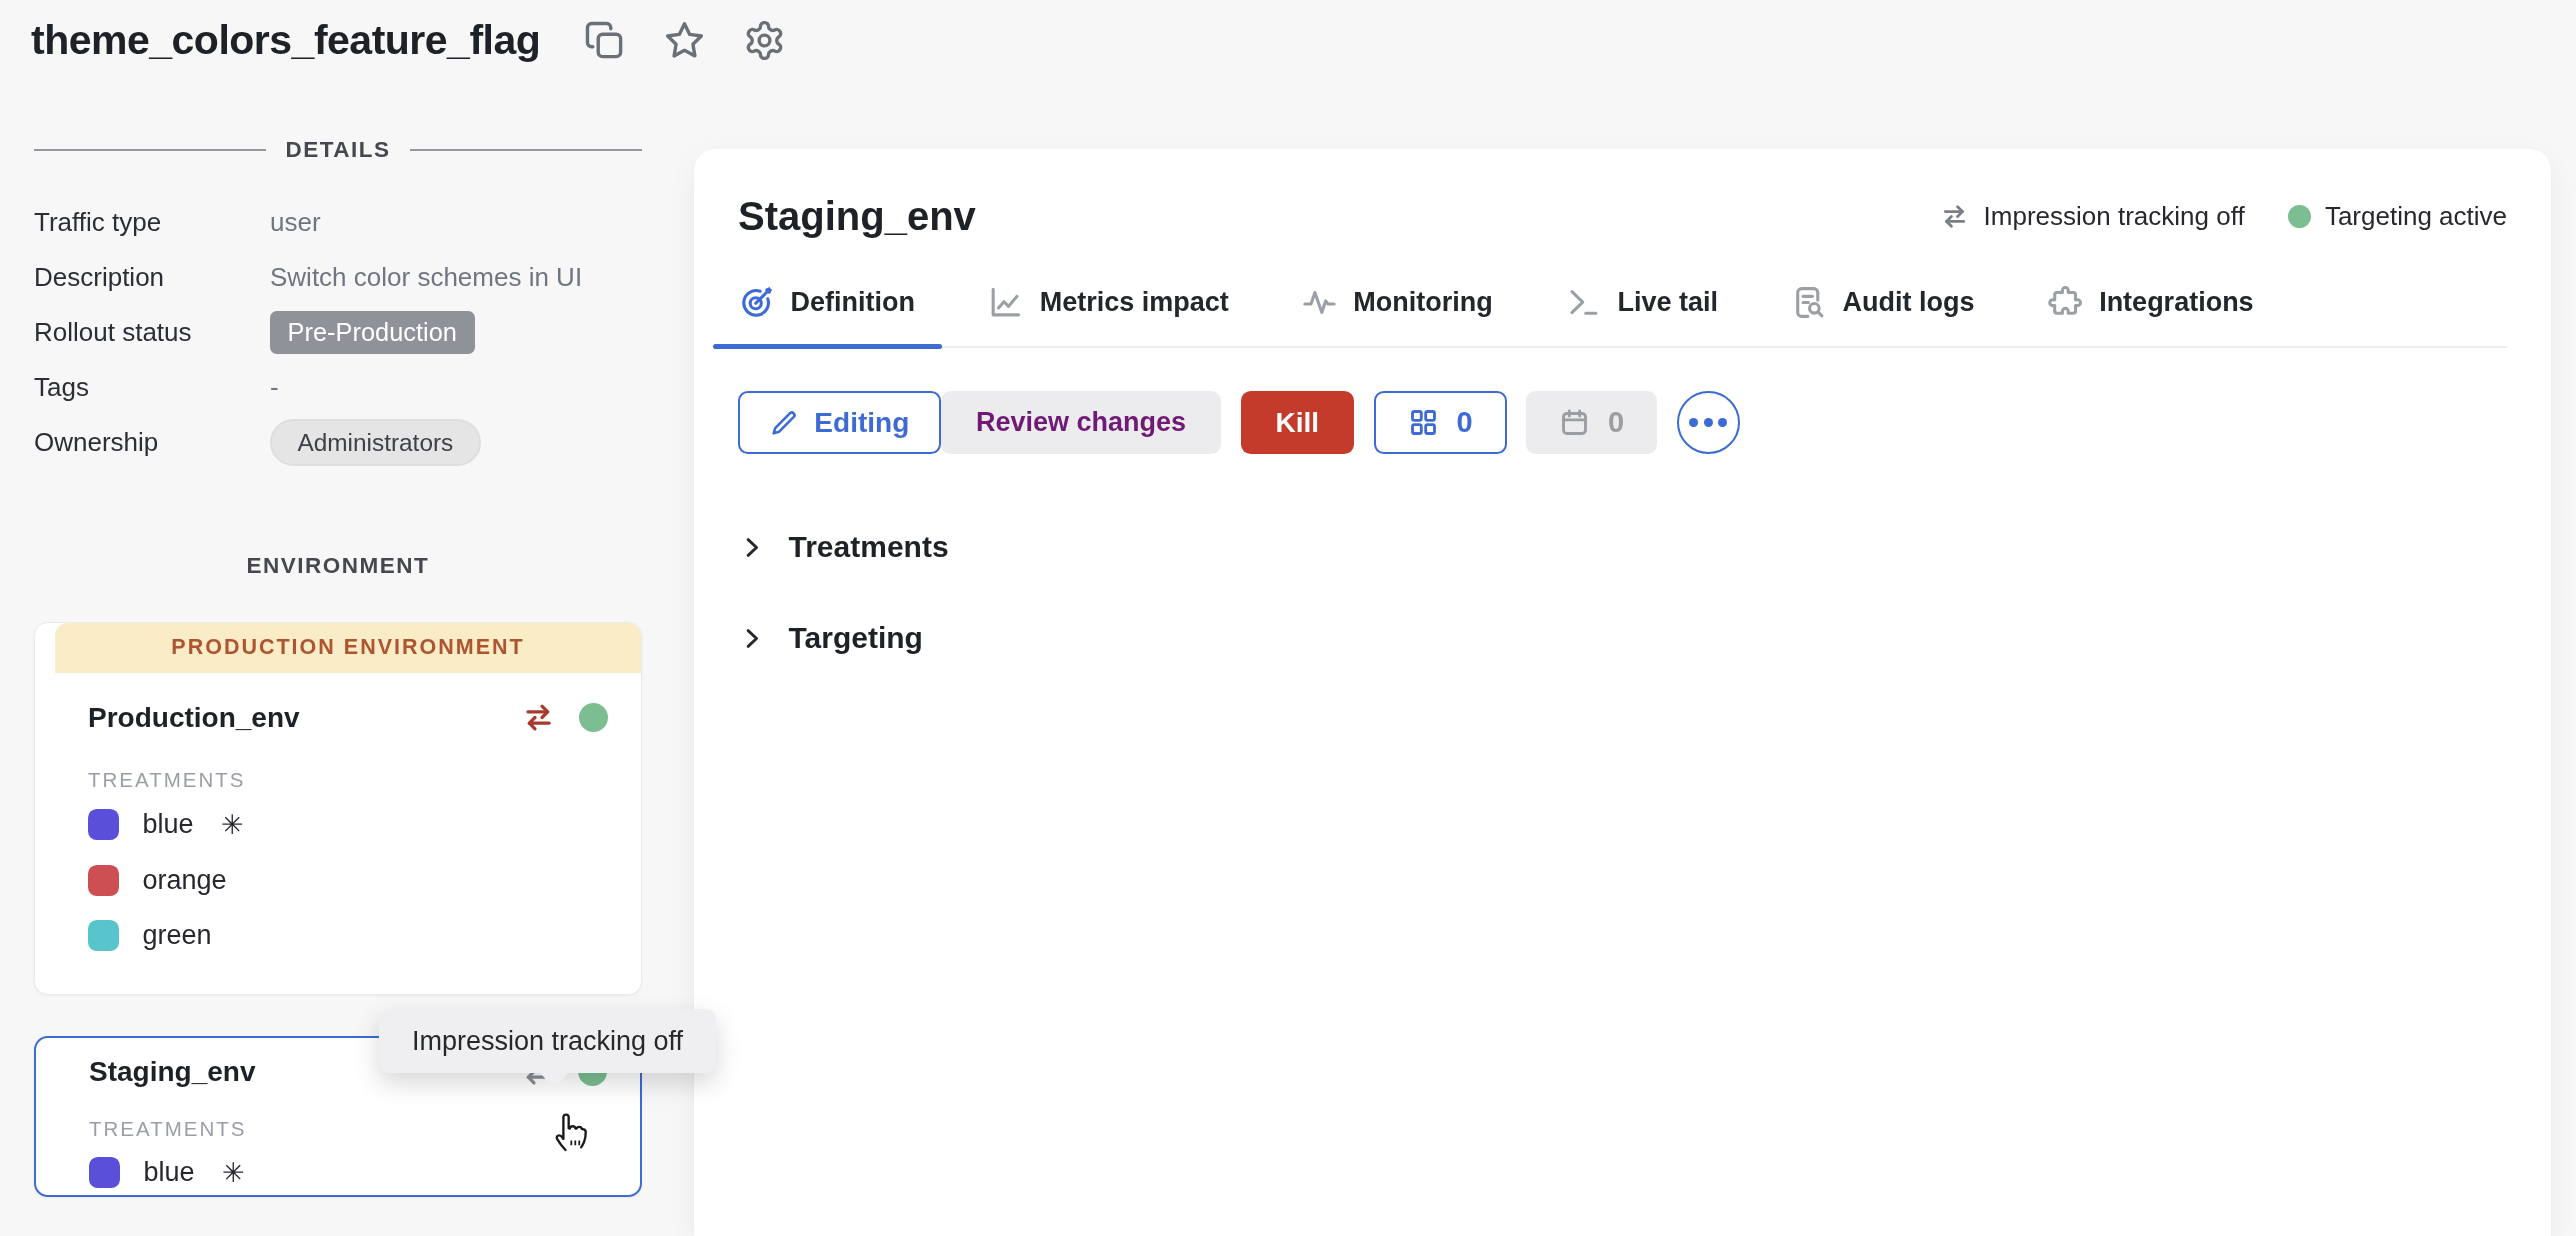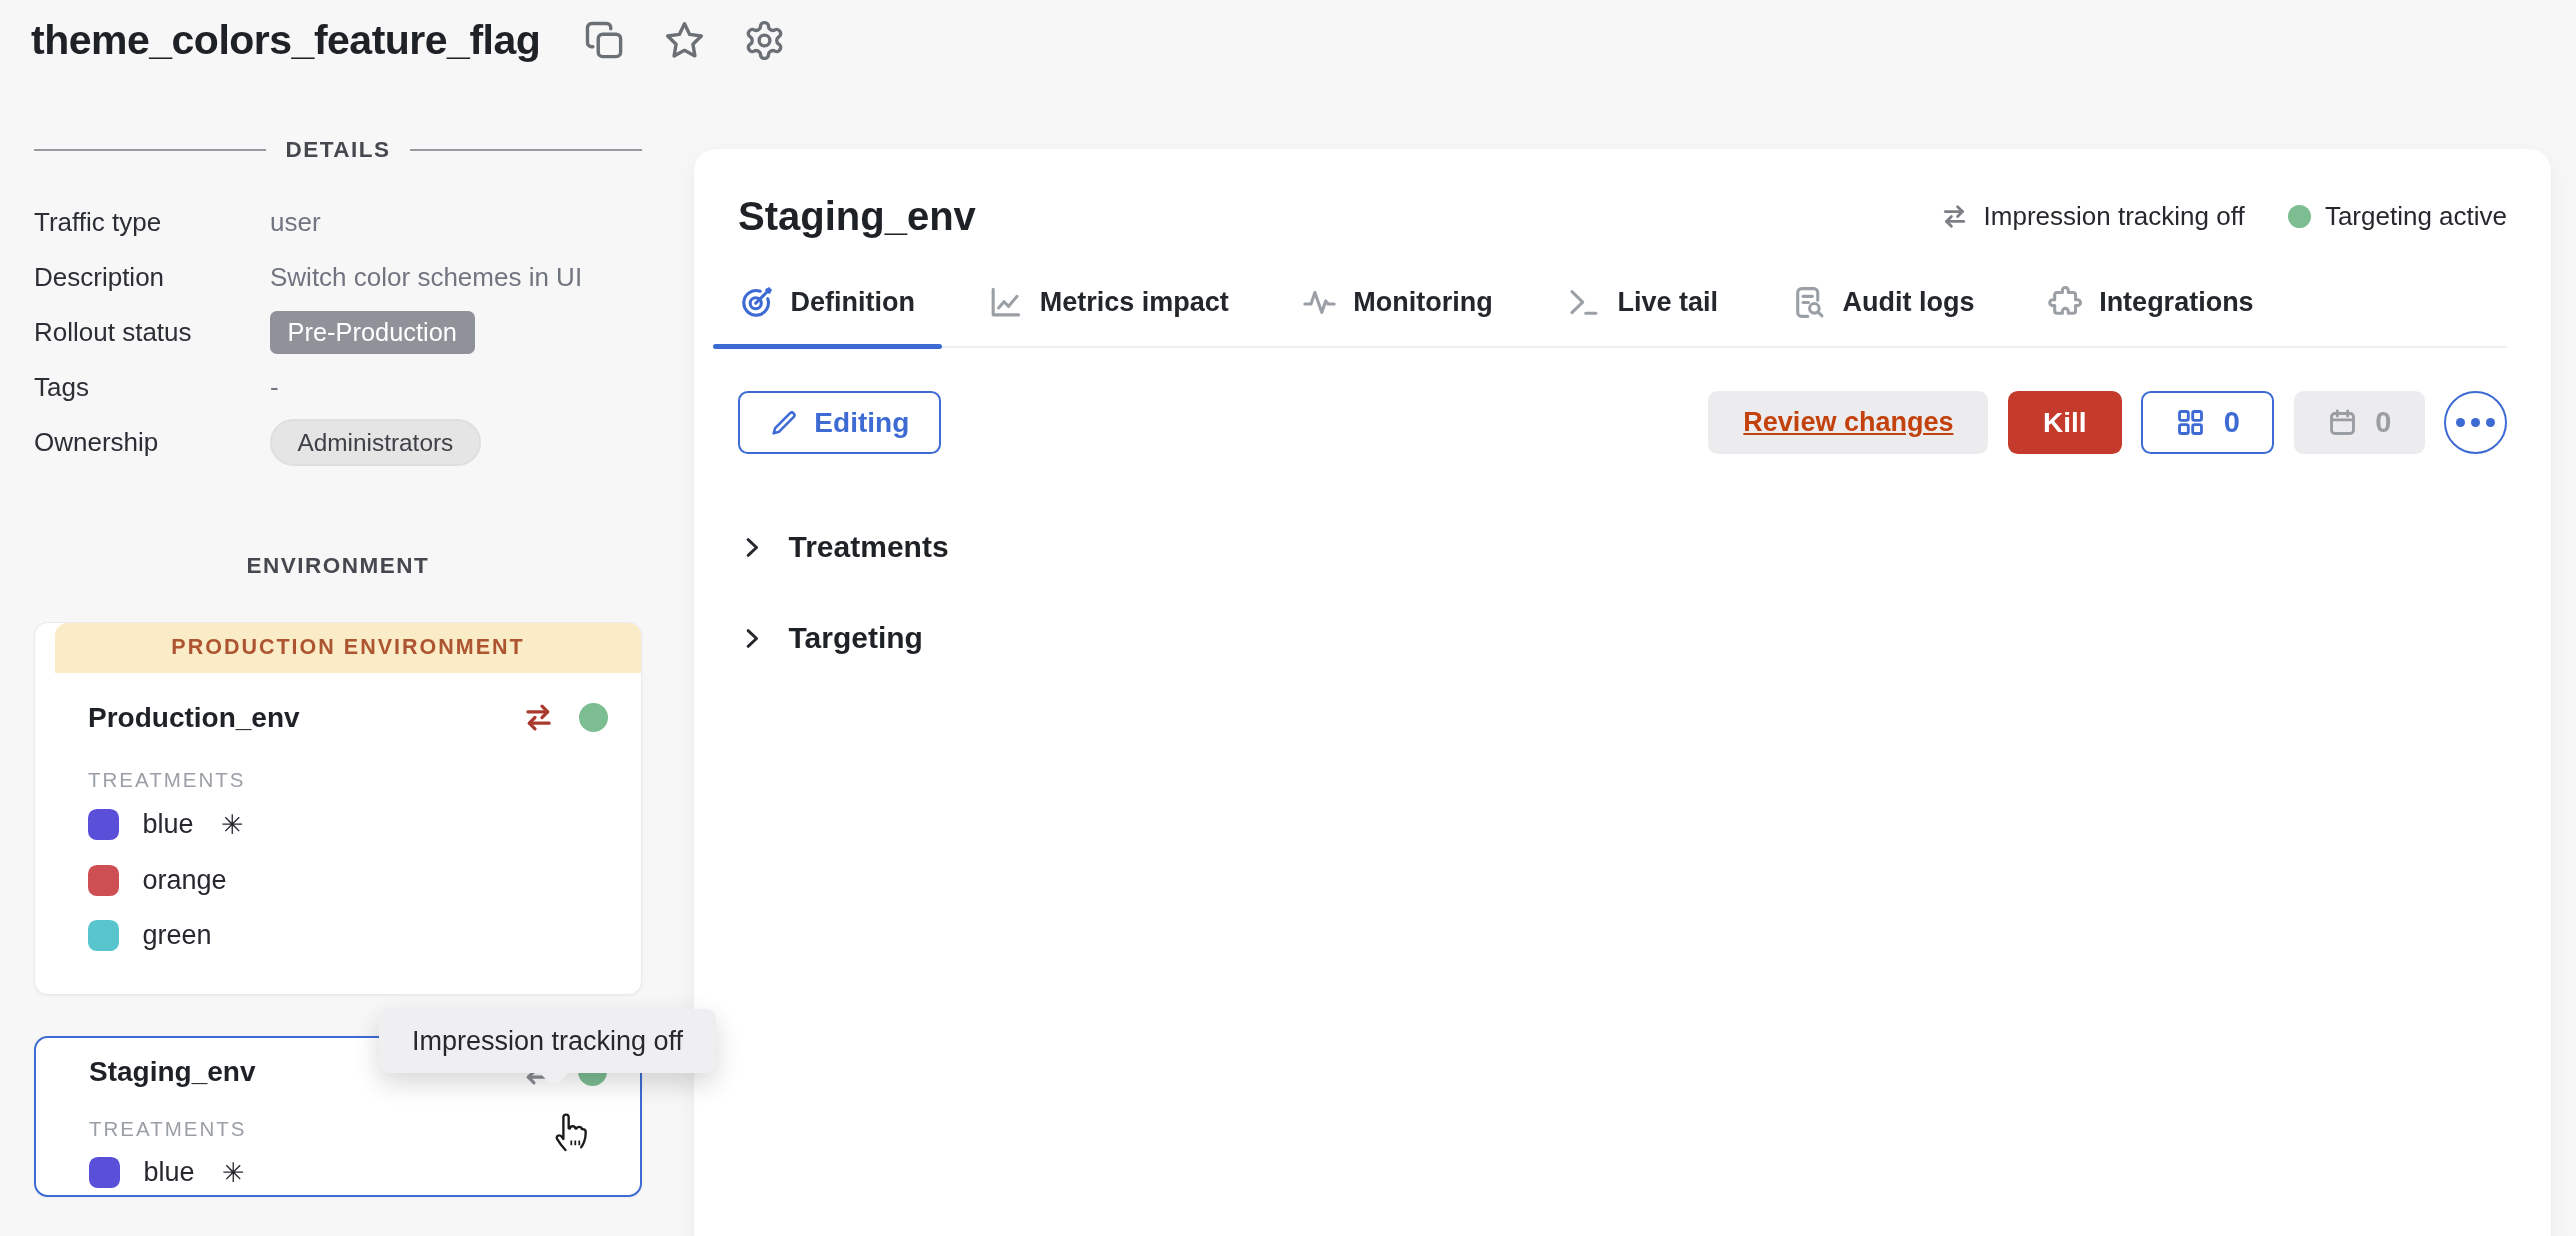--- a/index.html
+++ b/index.html
@@ -97,26 +97,26 @@
   .tabs-row { display:flex; gap:72px; margin-top:45px; border-bottom:2.9px solid #eceef0; }
   .tab { position:relative; display:flex; align-items:center; gap:15.6px; padding-bottom:25.4px; cursor:pointer; }
   .tab-icon { width:37px; height:37px; color:#9aa0a6; }
   .tab-label { font-size:27px; font-weight:700; color:#23262b; }
   .tab.active .tab-icon { color:#3d6bd3; }
   .tab.active::after {
     content:""; position:absolute; left:-25.4px; right:-27px; bottom:-2.9px;
     height:4.9px; background:#3d6bd3; border-radius:2.9px;
   }
 
-  .toolbar { margin-top:43px; display:flex; align-items:center; justify-content:space-between; }
+  .toolbar { margin-top:43px; display:flex; align-items:center; justify-content:flex-start; }
   .btn { display:flex; align-items:center; justify-content:center; height:63px; border-radius:9.8px; cursor:pointer; font-weight:700; }
   .btn-editing { width:203px; gap:15.6px; background:#fff; border:2.4px solid #3d6bd3; color:#3d6bd3; font-size:28px; }
   .btn-editing svg { width:29px; height:29px; }
   .toolbar-right { display:flex; align-items:center; gap:19.5px; }
-  .btn-review { padding:0 35px; background:#ececee; color:#c2410c; font-size:27px;text-decoration:underline; }
+  .btn-review { padding:0 35px; background:#ececee; color:#701a75; font-size:27px; }
   .btn-kill { padding:0 35px; background:#c53b2b; color:#fff; font-size:28px; }
   .btn-grid { width:133px; gap:17.6px; background:#fff; border:2px solid #3d6bd3; color:#3d6bd3; font-size:29px; }
   .btn-grid svg { width:31px; height:31px; }
   .btn-cal { width:131px; gap:17.6px; background:#ececee; color:#9a9da2; font-size:29px; }
   .btn-cal svg { width:31px; height:31px; }
   .btn-more { width:63px; height:63px; border-radius:50%; background:#fff; border:2px solid #3d6bd3; gap:5.9px; }
   .btn-more .d { width:8.8px; height:8.8px; border-radius:50%; background:#3d6bd3; }
 
   .sections { margin-top:76px; }
   .section-header { display:flex; align-items:center; gap:23.5px; cursor:pointer; margin-bottom:57px; }

